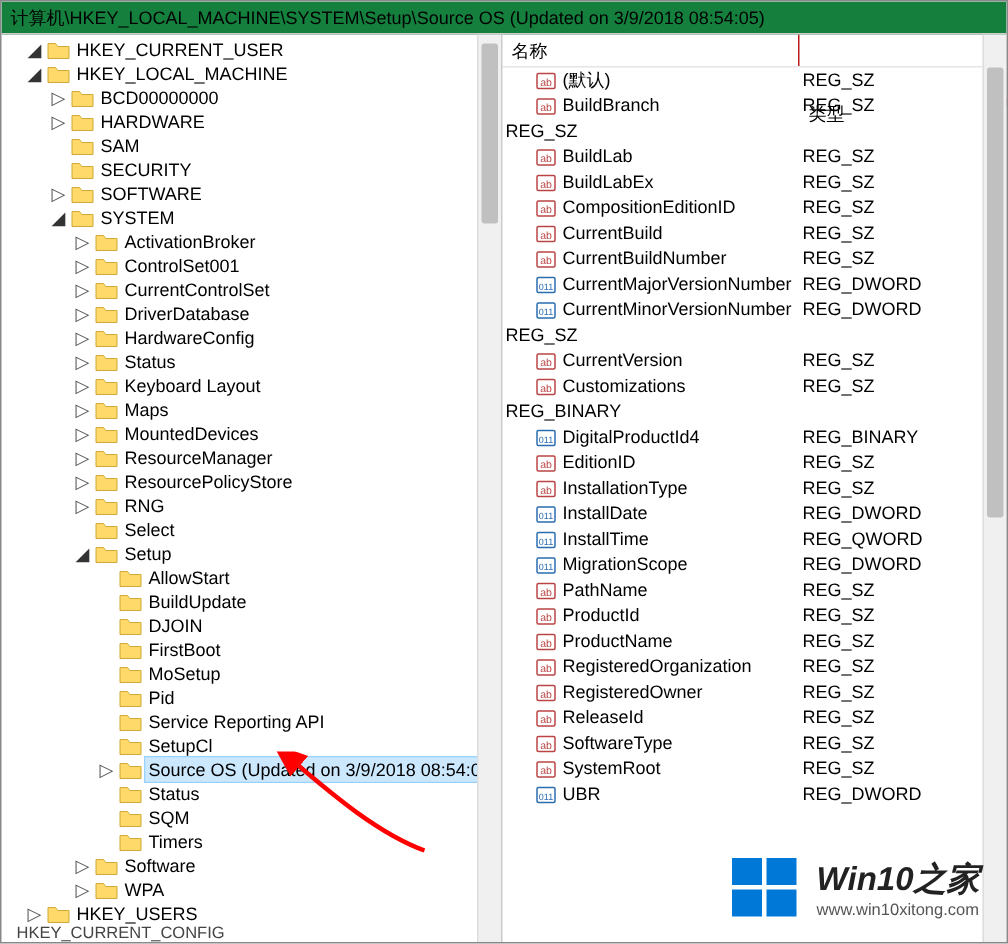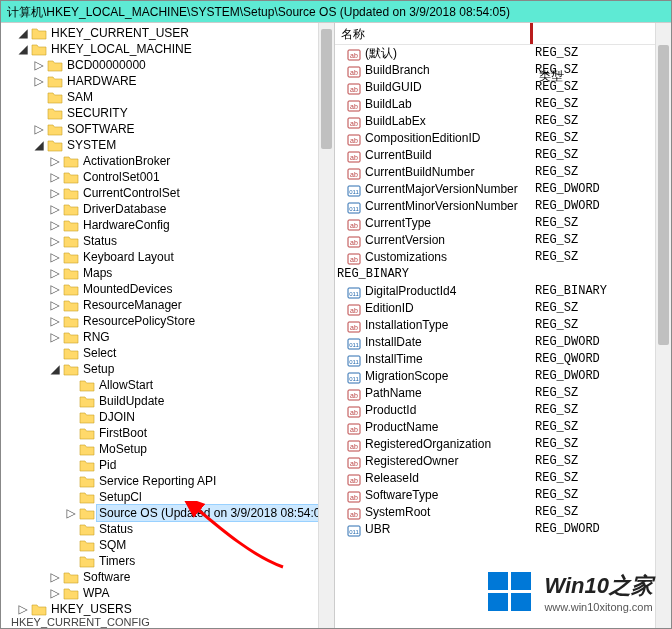--- a/index.html
+++ b/index.html
@@ -5,42 +5,42 @@
 * { margin: 0; padding: 0; box-sizing: border-box; }
 body {
   width: 672px; height: 629px;
   font-family: "Microsoft YaHei", "Segoe UI", sans-serif;
   font-size: 12px; color: #000;
   background: #fff; border: 1px solid #888;
   position: relative; overflow: hidden;
 }
 .addr {
   height: 22px; line-height: 22px; padding: 0 6px;
-  border-bottom: 1px solid #ccc; background: #5eead4;
+  border-bottom: 1px solid #ccc; background: #15803d;
   white-space: nowrap; overflow: hidden;
 }
 .main { display: flex; height: calc(100% - 22px); }
 .left {
   width: 334px; flex: none; border-right: 1px solid #ccc;
   overflow: hidden; padding: 2px 0 0 0; position: relative;
 }
 .right { flex: 1; overflow: hidden; position: relative; }
 .hdr {
   display: flex; height: 22px; border-bottom: 1px solid #e5e5e5;
   font-size: 12px;
 }
 .hdr > div {
-  padding: 3px 6px; border-right: 3px solid #b91c1c;
+  padding: 3px 6px; border-right: 1px solid #b91c1c;
 }
 .hdr .c1 { width: 198px; }
 .hdr .c2 { flex: 1; margin-top: 42px; }
 .rows { }
 .row { display: flex; height: 17px; line-height: 17px; }
-.row .c1 { width: 198px; display: flex; align-items: flex-end; padding-left: 12px; gap: 4px; }
-.row .c2 { flex: 1; padding-left: 2px; font-family: Liberation Mono, monospace; }
+.row .c1 { width: 198px; display: flex; align-items: center; padding-left: 22px; gap: 4px; }
+.row .c2 { flex: 1; padding-left: 2px; }
 .vicon { width: 14px; height: 14px; flex: none; }
 .tree { font-size: 12px; }
 .line {
   display: flex; align-items: center; height: 16px; line-height: 16px;
   padding-left: calc(var(--d) * 16px); gap: 2px;
 }
 .tw {
   width: 12px; height: 12px; flex: none; display: flex;
   align-items: center; justify-content: center; color: #555;
 }
@@ -368,26 +368,20 @@
         <div class="row">
           <div class="c1">
             <svg class="vicon">
               <use href="#str-value-icon"></use>
             </svg>
             <span>BuildBranch</span>
           </div>
           <div class="c2">REG_SZ</div>
         </div>
         <div class="row">
-          <div class="c1">
-            <svg class="vicon">
-              <use href="#str-value-icon"></use>
-            </svg>
-            <span>BuildGUID</span>
-          </div>
           <div class="c2">REG_SZ</div>
         </div>
         <div class="row">
           <div class="c1">
             <svg class="vicon">
               <use href="#str-value-icon"></use>
             </svg>
             <span>BuildLab</span>
           </div>
           <div class="c2">REG_SZ</div>
@@ -440,26 +434,20 @@
         <div class="row">
           <div class="c1">
             <svg class="vicon">
               <use href="#bin-value-icon"></use>
             </svg>
             <span>CurrentMinorVersionNumber</span>
           </div>
           <div class="c2">REG_DWORD</div>
         </div>
         <div class="row">
-          <div class="c1">
-            <svg class="vicon">
-              <use href="#str-value-icon"></use>
-            </svg>
-            <span>CurrentType</span>
-          </div>
           <div class="c2">REG_SZ</div>
         </div>
         <div class="row">
           <div class="c1">
             <svg class="vicon">
               <use href="#str-value-icon"></use>
             </svg>
             <span>CurrentVersion</span>
           </div>
           <div class="c2">REG_SZ</div>

